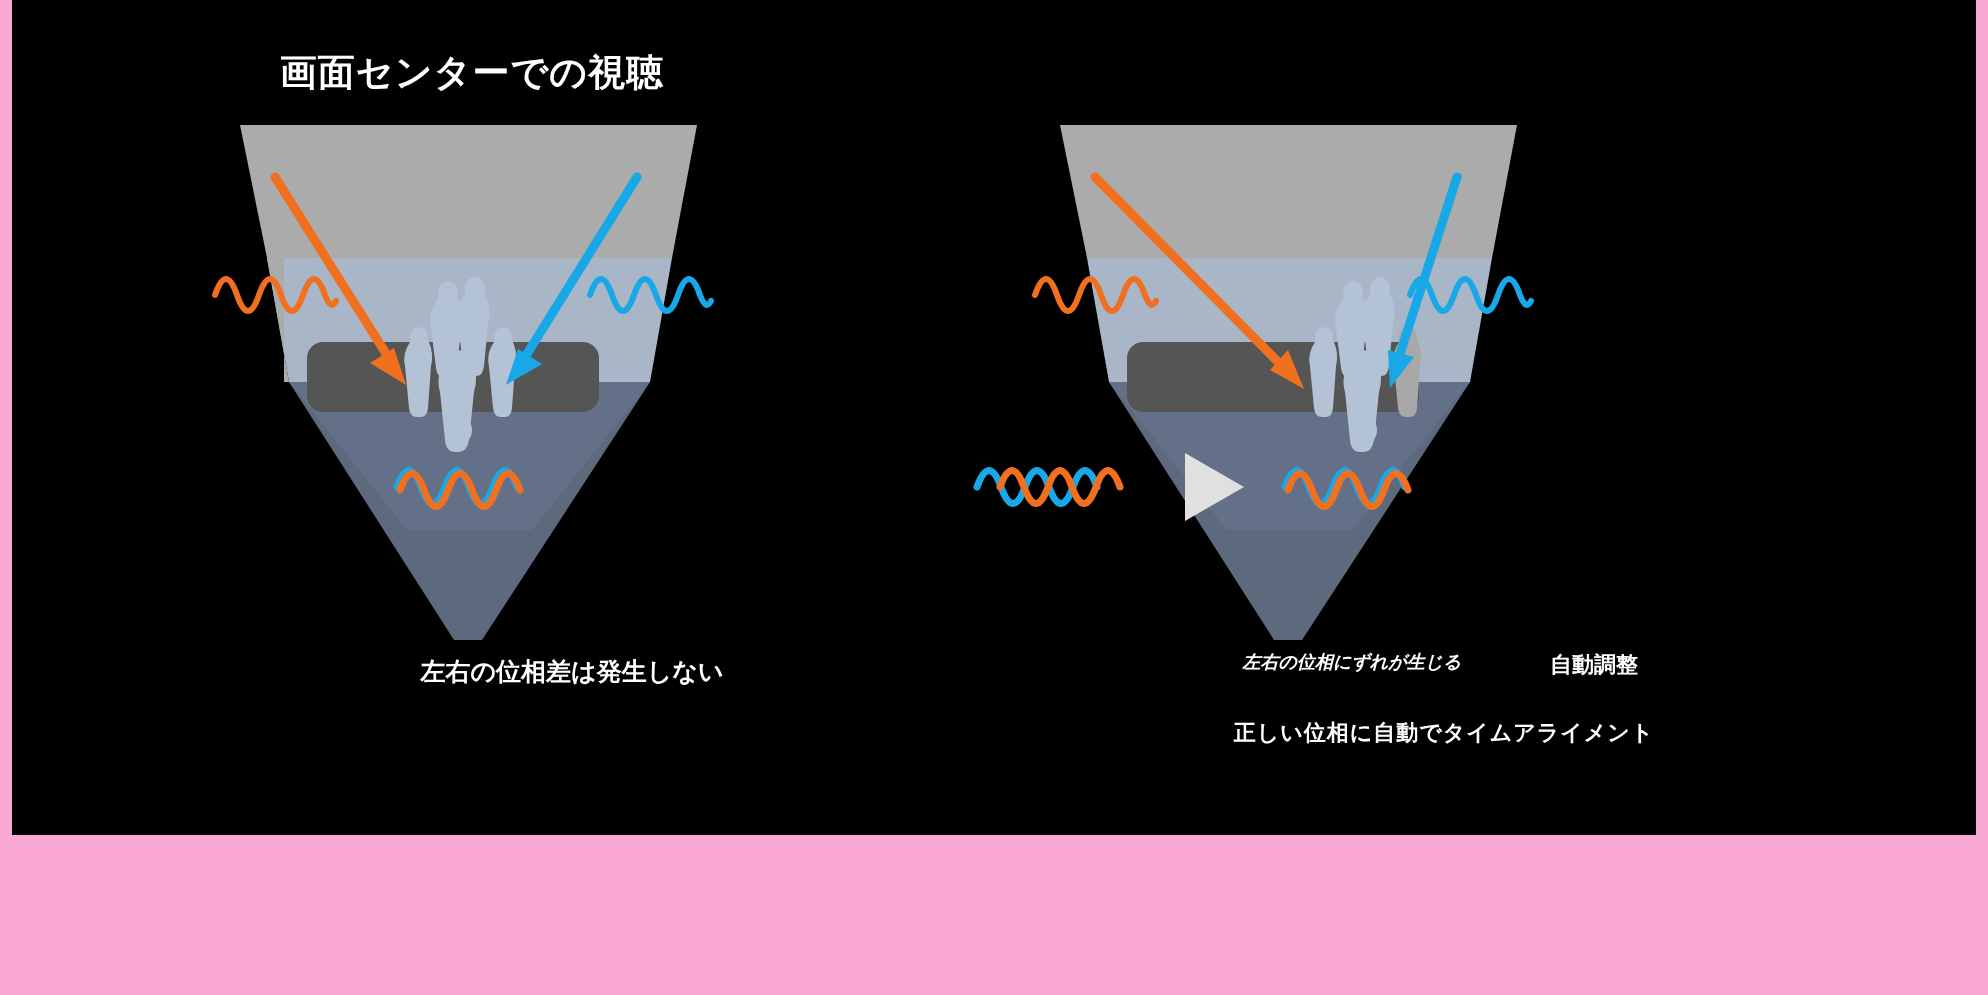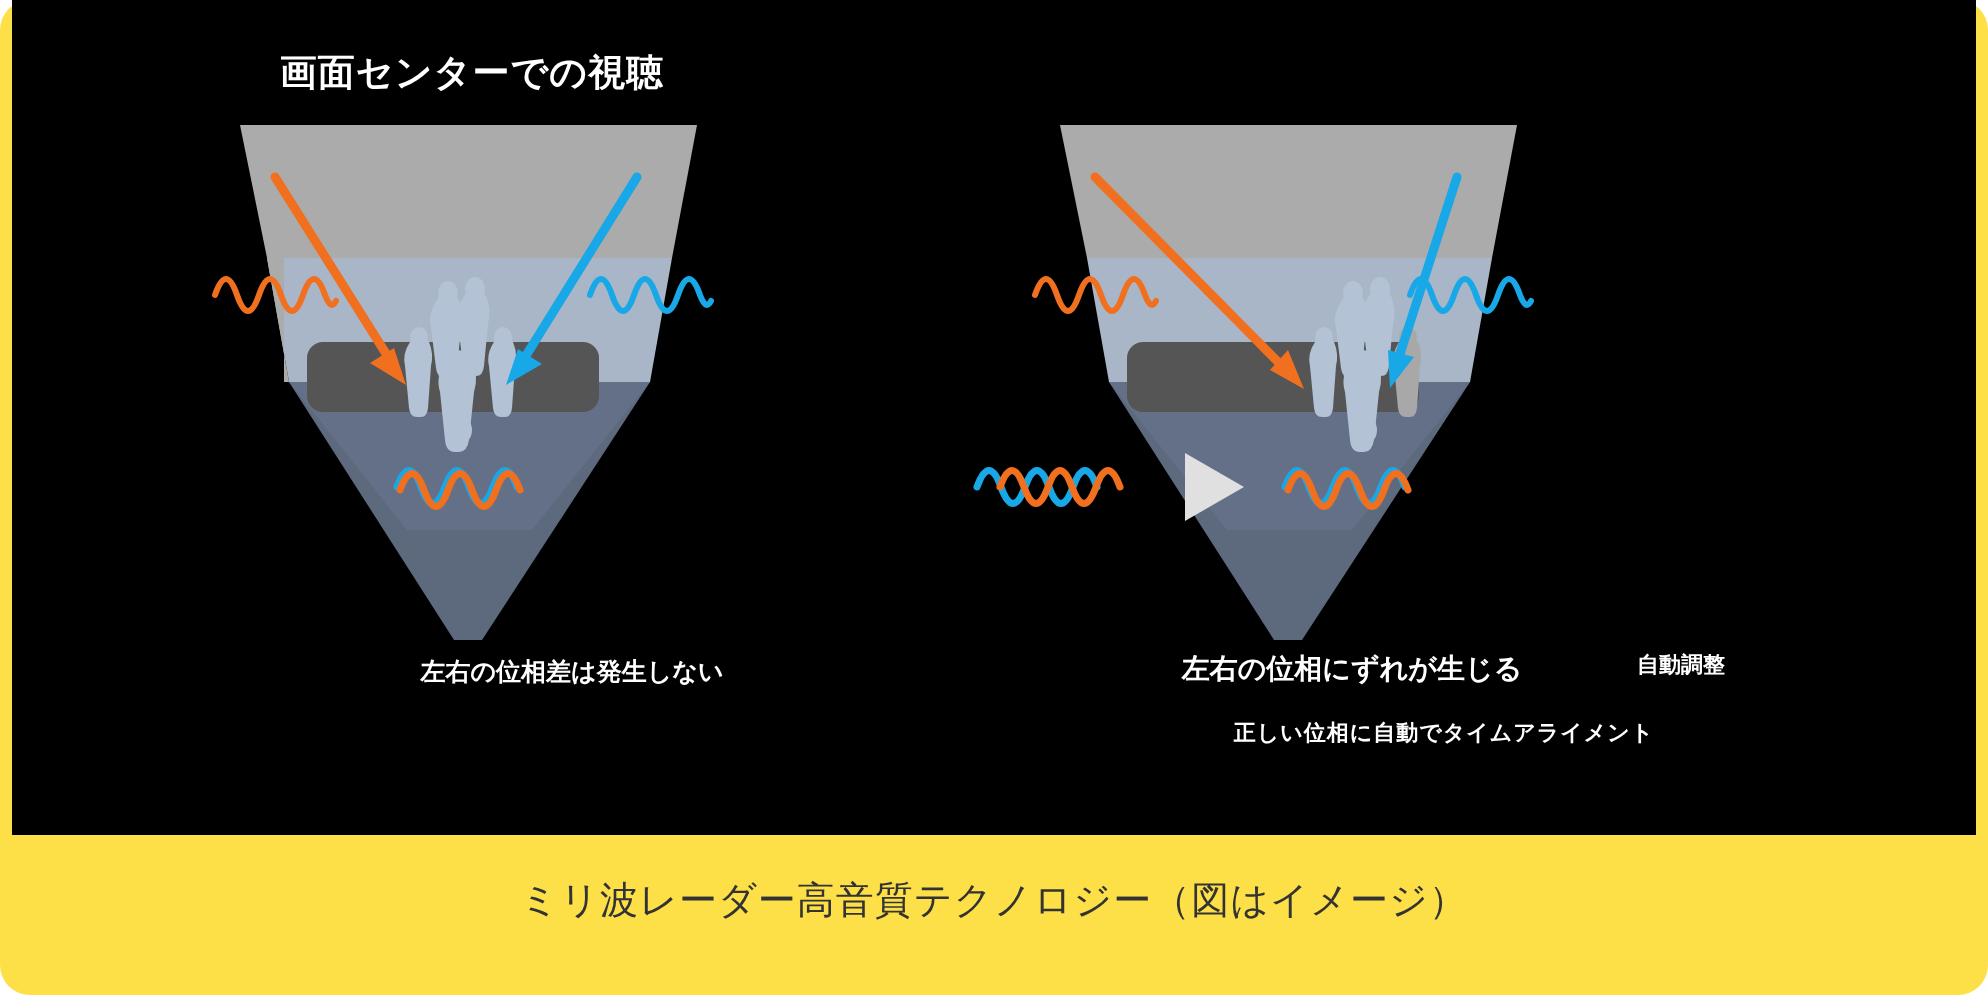--- a/index.html
+++ b/index.html
@@ -1,21 +1,21 @@
 <!DOCTYPE html>
 <html><head>
 <meta charset="utf-8">
 <style>
   html,body{margin:0;padding:0;background:#ffffff;}
   body{
     width:1988px;height:995px;
     font-family:"Liberation Sans","DejaVu Sans",sans-serif;
     overflow:hidden;
   }
-  .page{position:relative;width:1988px;height:995px;background:#fde047;border-radius:30px;}
+  .page{position:relative;width:1988px;height:995px;background:#f9a8d4;}
 
   
   .panel{
     position:absolute;left:12px;top:0px;width:1964px;height:835px;
     background:#000000;overflow:hidden;
   }
 
   
   .panel-title{
     position:absolute;top:48px;
@@ -30,22 +30,22 @@
   #title-left{left:0;width:920px;}
   #title-right{left:900px;width:1060px;}
 
   
   .caption{
     position:absolute;color:#ffffff;white-space:nowrap;
     font-family:"Liberation Serif","DejaVu Serif",serif;
     font-weight:bold;text-align:center;
   }
   #cap-left{left:0;width:1120px;top:655px;font-size:25px;}
-  #cap-right-a{left:1140px;width:400px;top:650px;font-size:28px;}
-  #cap-right-b{left:1559px;width:220px;top:650px;font-size:22px;}
+  #cap-right-a{left:1140px;width:400px;top:650px;font-size:18px;font-style:italic;}
+  #cap-right-b{left:1472px;width:220px;top:650px;font-size:22px;}
   #cap-bold{
     left:900px;width:1064px;top:718px;font-size:22px;letter-spacing:1px;
   }
 
   
   .figure-caption{
     position:absolute;left:0;top:875px;width:1988px;
     text-align:center;color:#333333;
     font-size:38px;
     font-family:"Liberation Sans","DejaVu Sans",sans-serif;
@@ -184,15 +184,14 @@
     <div class="caption" id="cap-left">左右の位相差は発生しない</div>
 
     <div class="caption" id="cap-right-a">左右の位相にずれが生じる</div>
 
     <div class="caption" id="cap-right-b">自動調整</div>
 
     <div class="caption" id="cap-bold">正しい位相に自動でタイムアライメント</div>
 
   </div>
 
-  <div class="figure-caption">ミリ波レーダー高音質テクノロジー（図はイメージ）</div>
 
 </div>
 
 </body></html>

